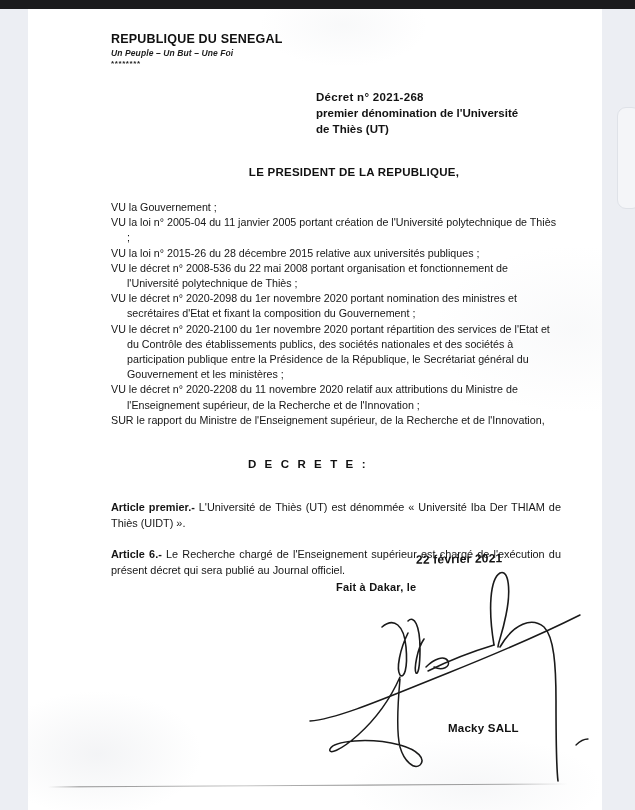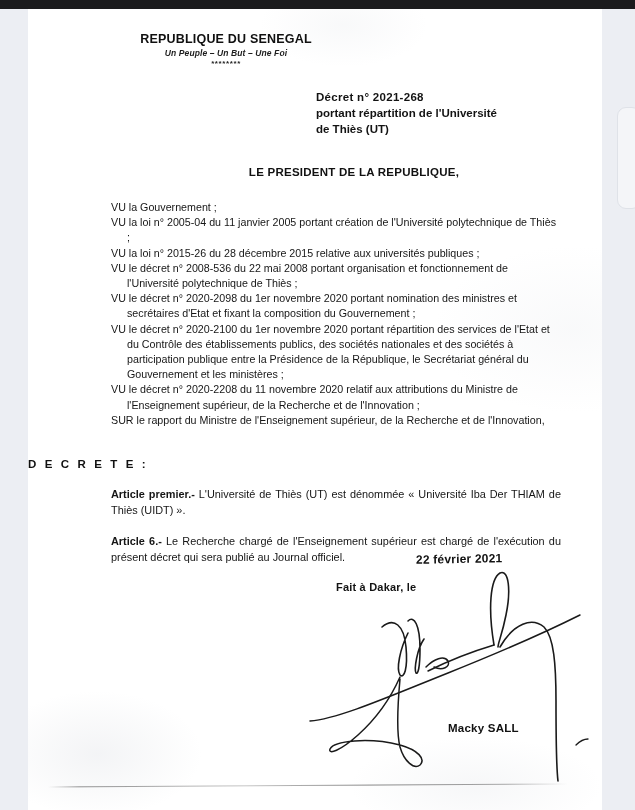--- a/index.html
+++ b/index.html
@@ -81,21 +81,20 @@
     inset: 0;
     color: #141414;
   }
 
   
   .header-block {
     position: absolute;
     left: 83px;
     top: 23px;
     width: 230px;
-    text-align: center;
   }
   .rep-title {
     font-size: 12.5px;
     font-weight: bold;
     letter-spacing: .2px;
     color: #101010;
     white-space: nowrap;
   }
   .motto {
     font-size: 8.5px;
@@ -155,36 +154,37 @@
     text-indent: -16px;
     margin-bottom: 0;
   }
 
   
   .decrete {
     position: absolute;
     left: 0;
     top: 449px;
     width: 560px;
-    text-align: left;
+    text-align: center;
     font-size: 11.5px;
     font-weight: bold;
     letter-spacing: 2.6px;
     color: #111;
   }
 
   
   .article {
     position: absolute;
     left: 83px;
     width: 450px;
     font-size: 10.9px;
     line-height: 16px;
     text-align: justify;
     color: #161616;
+    margin-top: 13px;
   }
   .article .lead { font-weight: bold; }
   #article-1 { top: 477px; }
   #article-2 { top: 524px; }
 
   
   .date-stamp {
     position: absolute;
     left: 388px;
     top: 543px;
@@ -269,21 +269,21 @@
     <div class="doc">
 
       <div class="header-block">
         <div class="rep-title">REPUBLIQUE DU SENEGAL</div>
         <div class="motto">Un Peuple – Un But – Une Foi</div>
         <div class="stars">********</div>
       </div>
 
       <div class="decree-block">
         <div class="num">Décret n° 2021-268</div>
-        <div>portant répartition de l'Université</div>
+        <div>premier dénomination de l'Université</div>
         <div>de Thiès (UT)</div>
       </div>
 
       <div class="president">LE PRESIDENT DE LA REPUBLIQUE,</div>
 
       <div class="clauses">
         <div class="clause">VU la Gouvernement ;</div>
         <div class="clause">VU la loi n° 2005-04 du 11 janvier 2005 portant création de l'Université polytechnique de Thiès ;</div>
         <div class="clause">VU la loi n° 2015-26 du 28 décembre 2015 relative aux universités publiques ;</div>
         <div class="clause">VU le décret n° 2008-536 du 22 mai 2008 portant organisation et fonctionnement de l'Université polytechnique de Thiès ;</div>

